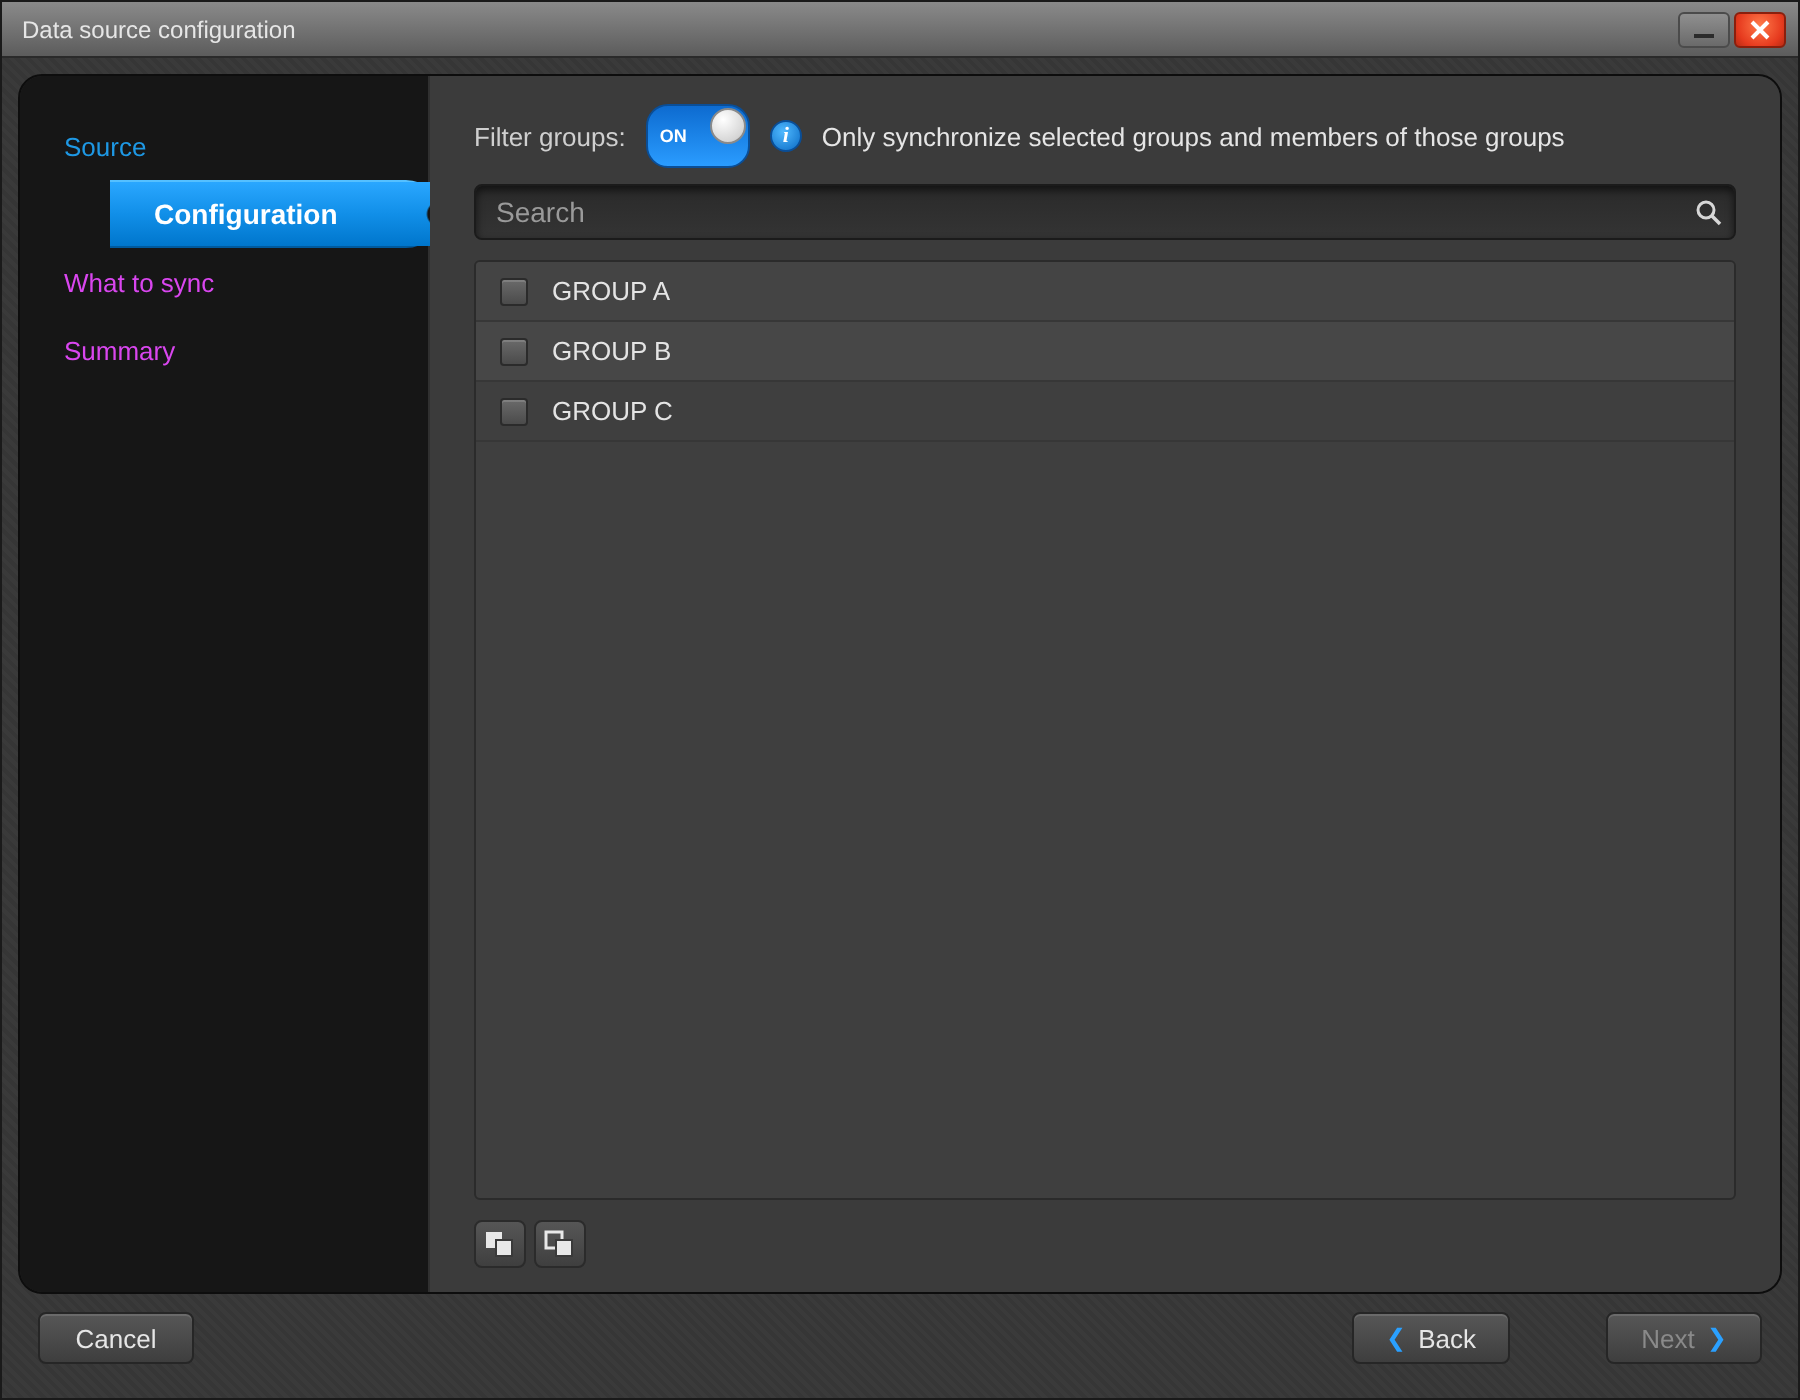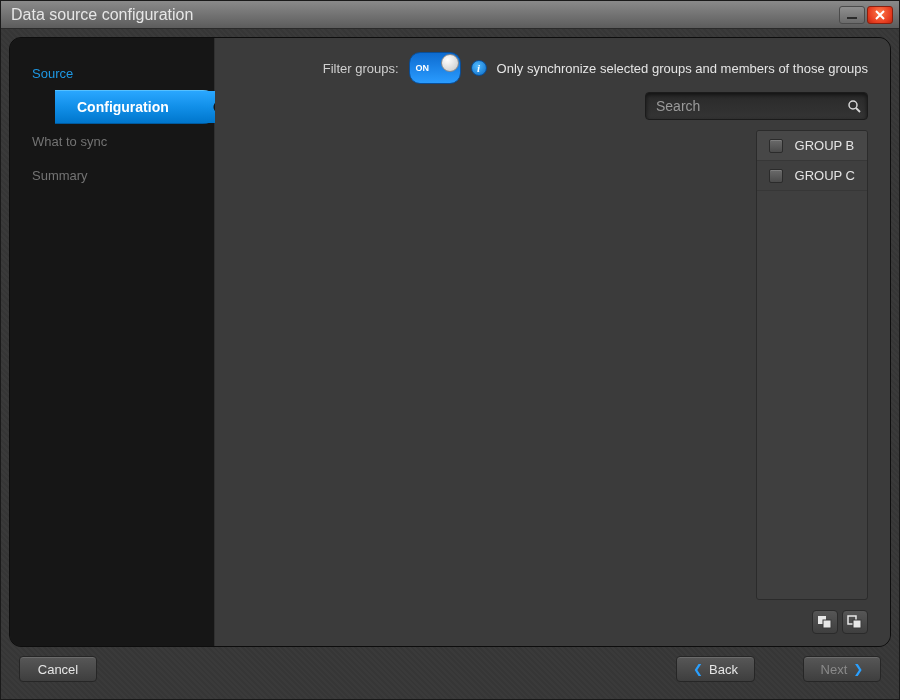--- a/index.html
+++ b/index.html
@@ -21,21 +21,21 @@
     position: relative;
     display: flex;
     flex-direction: column;
   }
   .titlebar {
     height: 28px;
     display: flex;
     align-items: center;
     padding: 0 6px 0 10px;
     color: #e6e6e6;
-    font-size: 16px;
+    font-size: 12px;
     background: linear-gradient(to bottom, #8a8a8a 0%, #5c5c5c 100%);
     border-bottom: 1px solid #2a2a2a;
   }
   .titlebar-spacer { flex: 1; }
   .titlebar-btn {
     width: 26px; height: 18px;
     margin-left: 2px;
     border-radius: 3px;
     display: flex; align-items: center; justify-content: center;
     font-size: 11px;
@@ -78,21 +78,21 @@
     width: 205px;
     background: #161616;
     border-right: 1px solid #303030;
     padding-top: 18px;
   }
   .nav-item {
     height: 34px;
     display: flex; align-items: center;
     padding-left: 22px;
     font-size: 13px;
-    color: #737373;
+    color: #d946ef;
     cursor: pointer;
   }
   .nav-item.link { color: #1e98e4; }
   .nav-item.active {
     color: #ffffff;
     font-weight: 600;
     font-size: 14px;
     background: linear-gradient(to bottom, #2aa7ff 0%, #118fe8 50%, #0076cc 100%);
     border-top: 1px solid #55c0ff;
     border-bottom: 1px solid #005a9e;
@@ -114,21 +114,20 @@
   }
 
   
   .main {
     flex: 1;
     display: flex;
     flex-direction: column;
     padding: 16px 22px 12px 22px;
     background: #3b3b3b;
     position: relative;
-    align-items: flex-end;
   }
   .filter-row {
     display: flex; align-items: center;
     gap: 10px;
     height: 28px;
     margin-bottom: 10px;
     color: #cfcfcf;
     font-size: 13px;
   }
   .toggle {
@@ -311,20 +310,24 @@
           <input class="search-input" type="text" placeholder="Search" style="">
           <div class="search-icon">
             <svg width="14" height="14" viewBox="0 0 14 14">
               <circle cx="6" cy="6" r="4" fill="none" stroke="#d7d7d7" stroke-width="1.5"></circle>
               <line x1="9" y1="9" x2="13" y2="13" stroke="#d7d7d7" stroke-width="1.8"></line>
             </svg>
           </div>
         </div>
 
         <div class="group-list">
+          <div class="group-row alt">
+            <div class="chk"></div>
+            <span>GROUP A</span>
+          </div>
           <div class="group-row alt2">
             <div class="chk"></div>
             <span>GROUP B</span>
           </div>
           <div class="group-row">
             <div class="chk"></div>
             <span>GROUP C</span>
           </div>
         </div>
 

